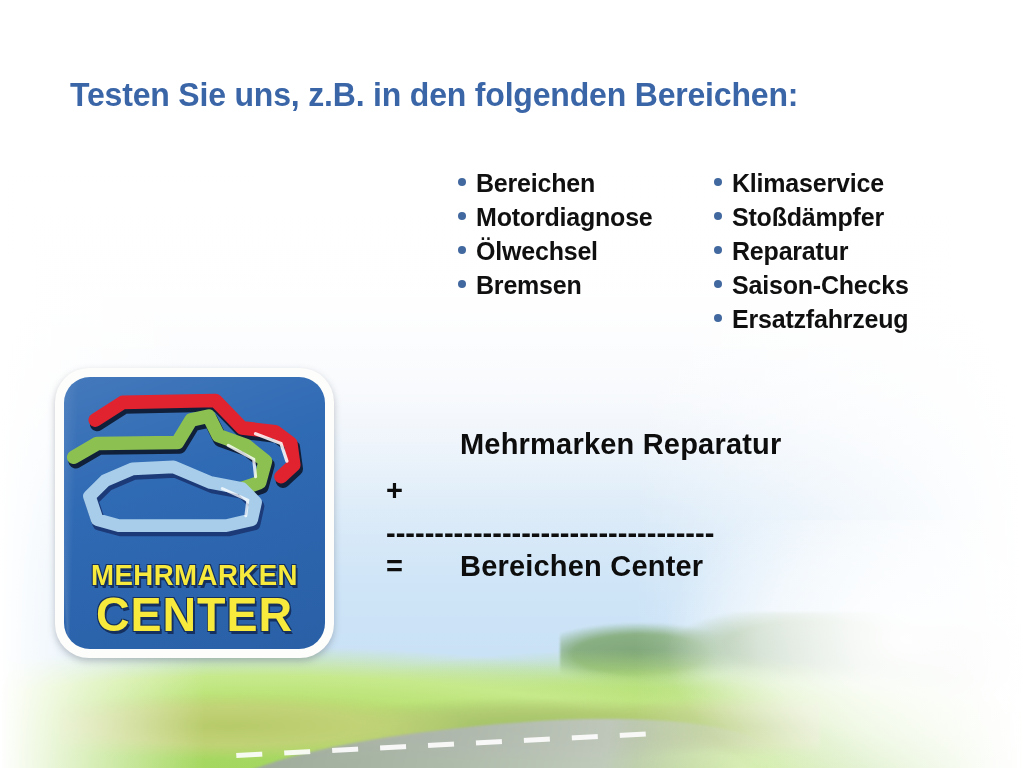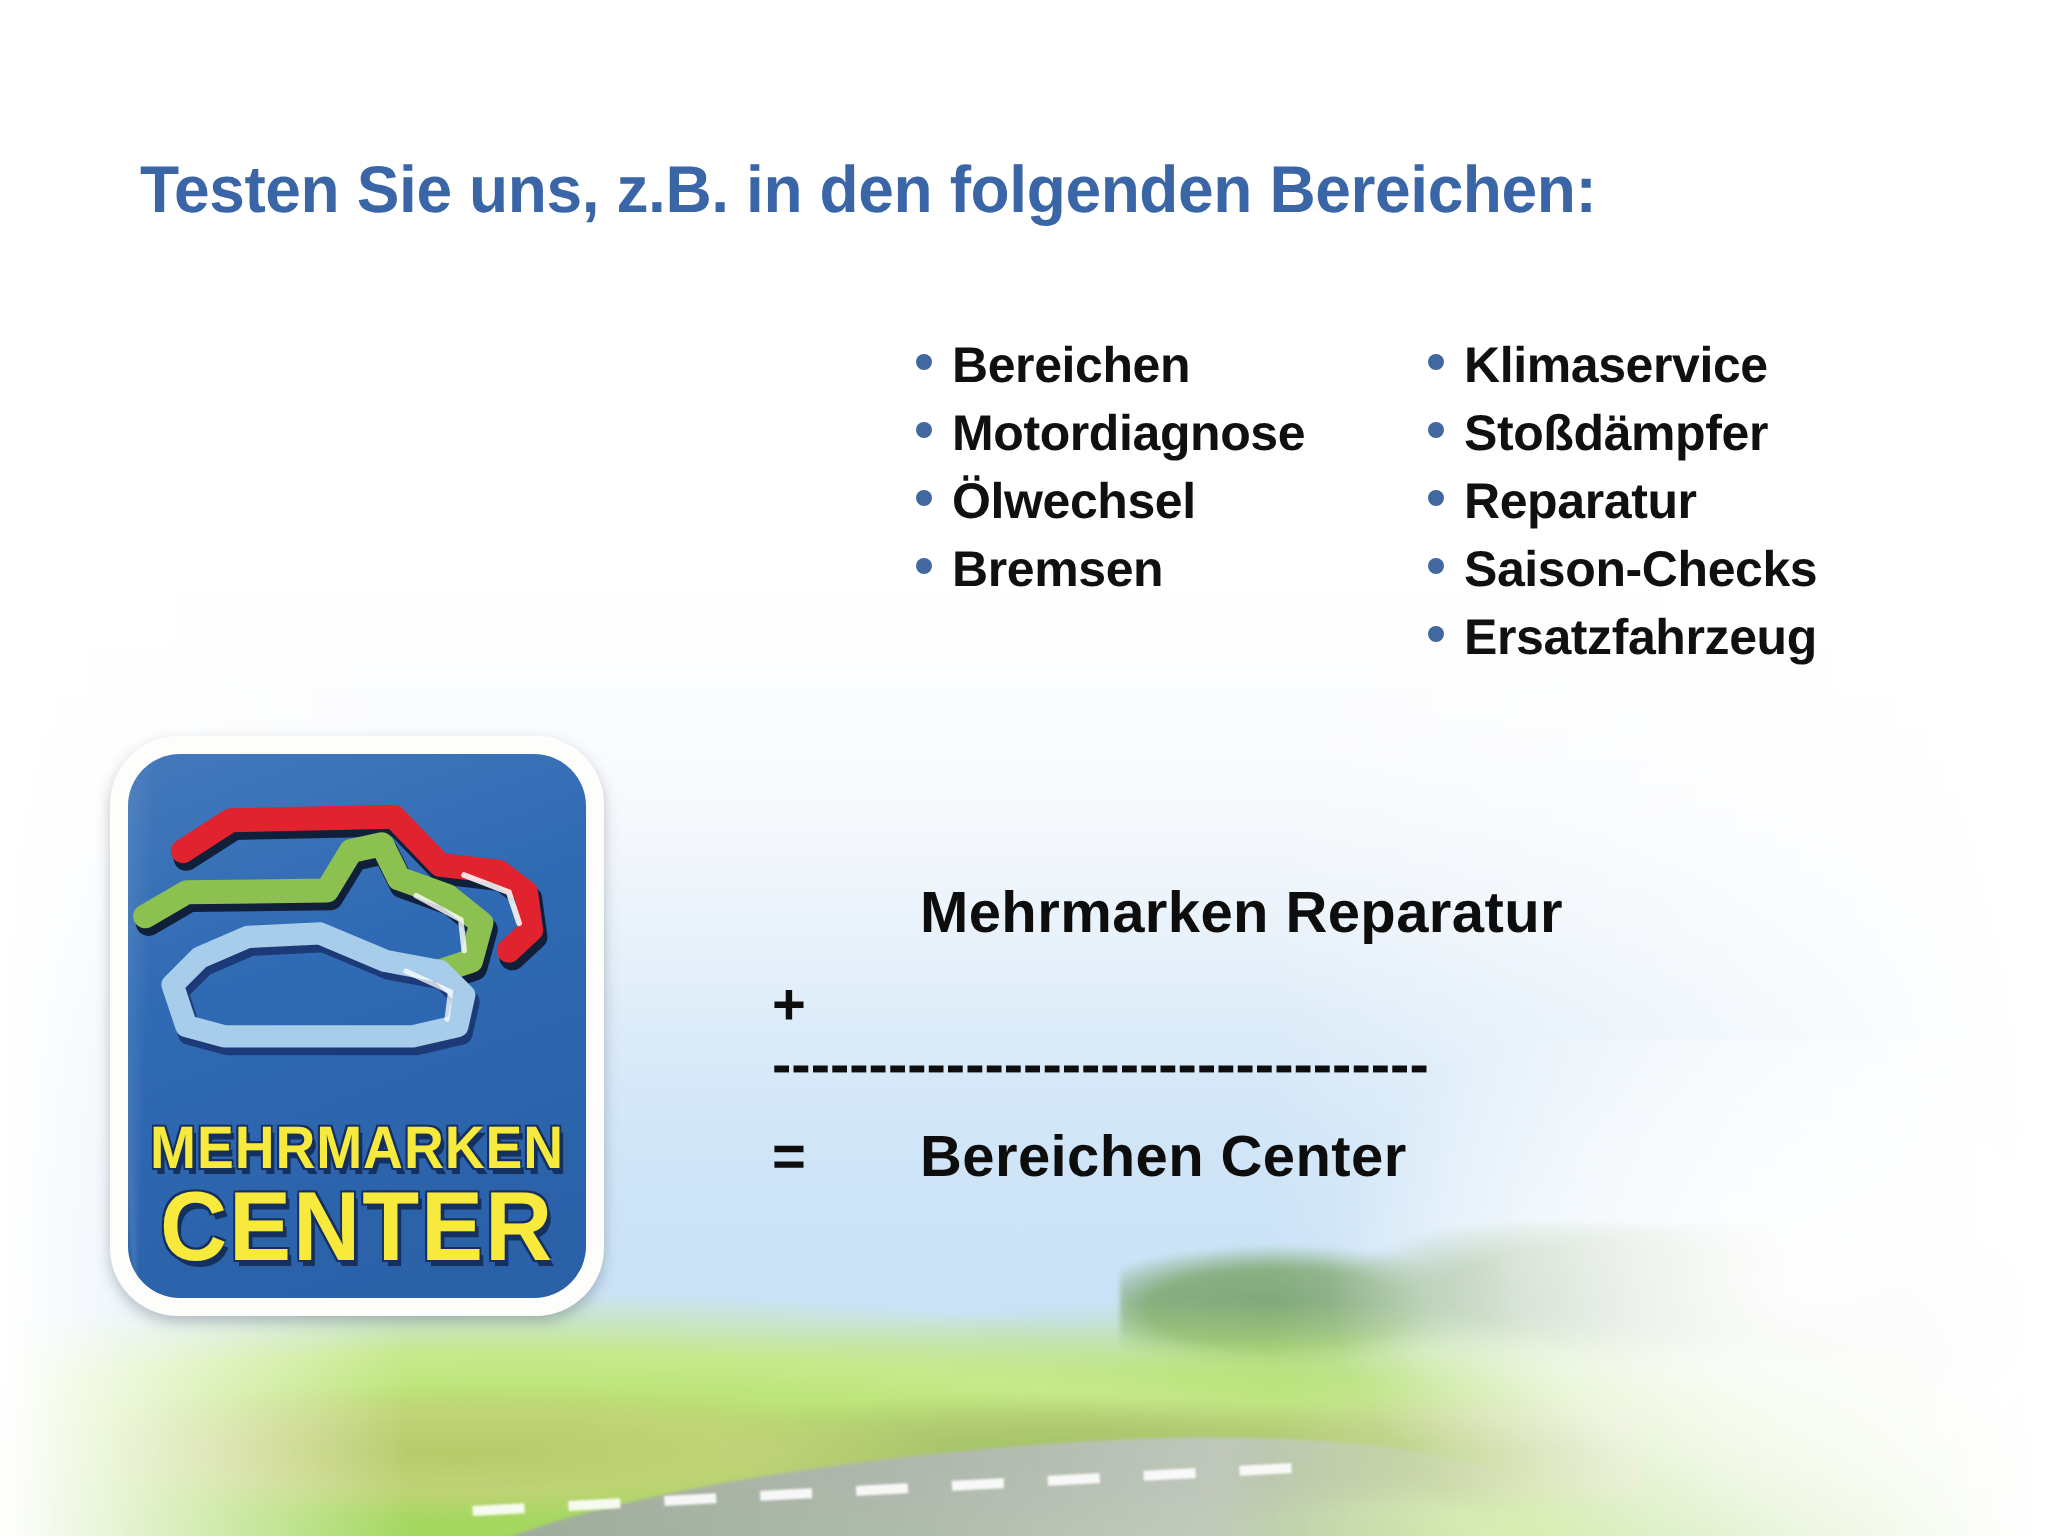--- a/index.html
+++ b/index.html
@@ -180,21 +180,21 @@
 
   
   .equation {
     position: absolute;
     left: 386px;
     top: 428px;
     width: 520px;
   }
   .eq-row {
     display: flex;
-    align-items: flex-end;
+    align-items: flex-start;
     height: 46px;
   }
   .eq-op {
     width: 74px;
     flex: 0 0 auto;
     font-size: 29px;
     font-weight: bold;
     color: #0d0d0d;
   }
   .eq-text {
@@ -214,21 +214,21 @@
     white-space: nowrap;
     line-height: 22px;
     margin: 2px 0 6px 0;
   }
 
   
   .logo {
     position: absolute;
     left: 55px;
     top: 368px;
-    width: 247px;
+    width: 279px;
     height: 290px;
     background: #fdfdfb;
     border-radius: 34px;
     box-shadow: 0 3px 7px rgba(80,90,100,.35);
     padding: 9px;
     box-sizing: border-box;
   }
   .logo-inner {
     position: relative;
     width: 100%;

